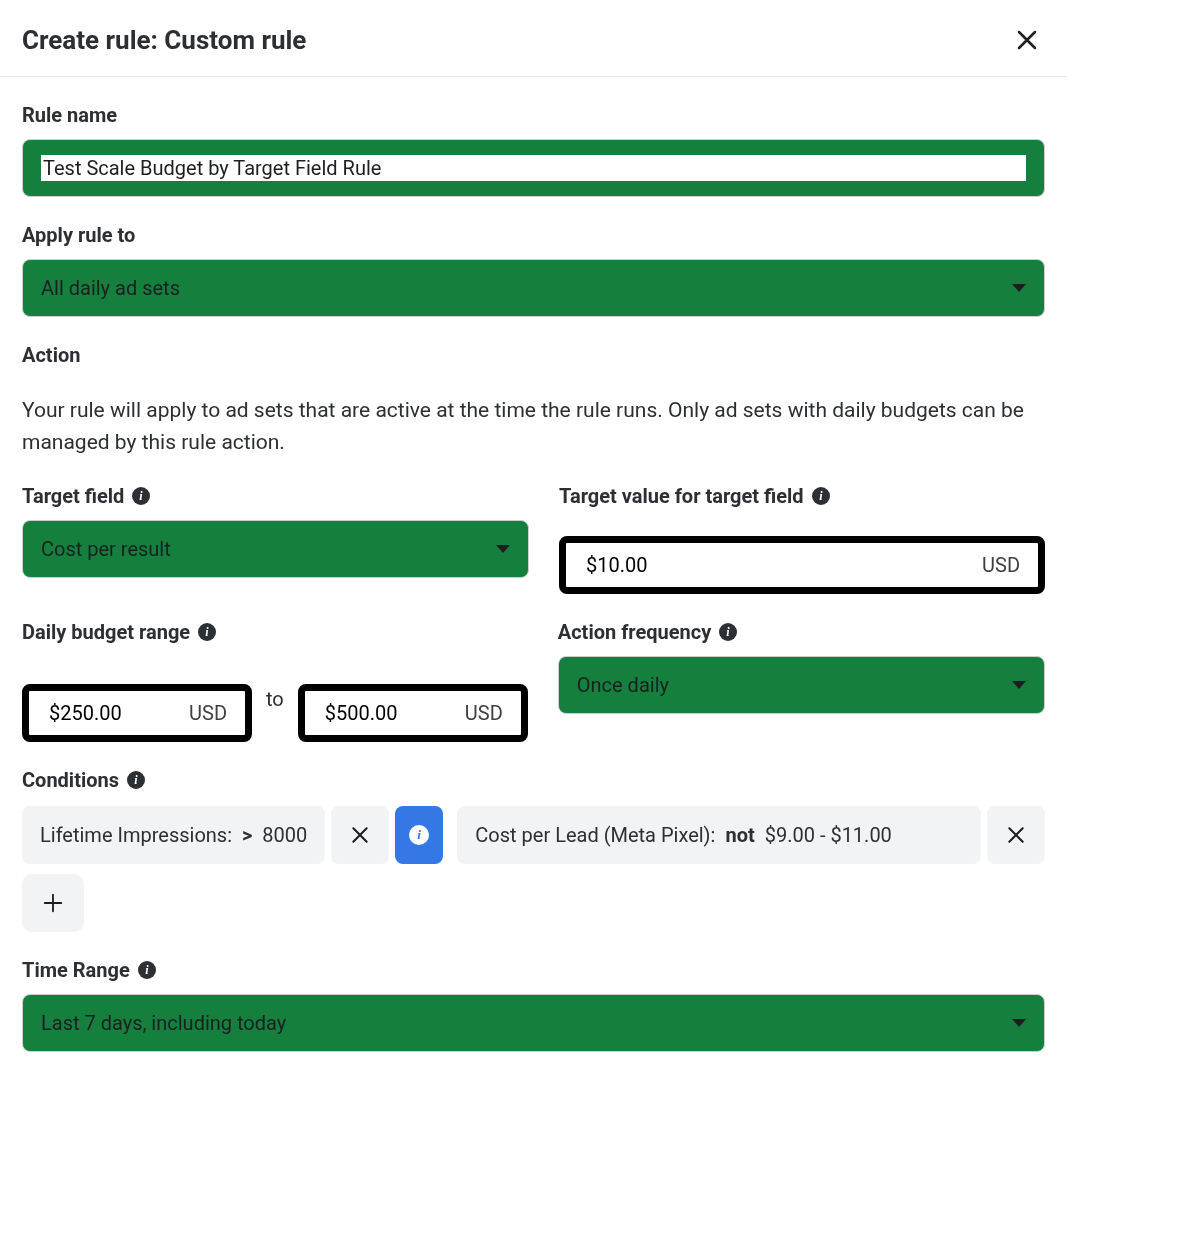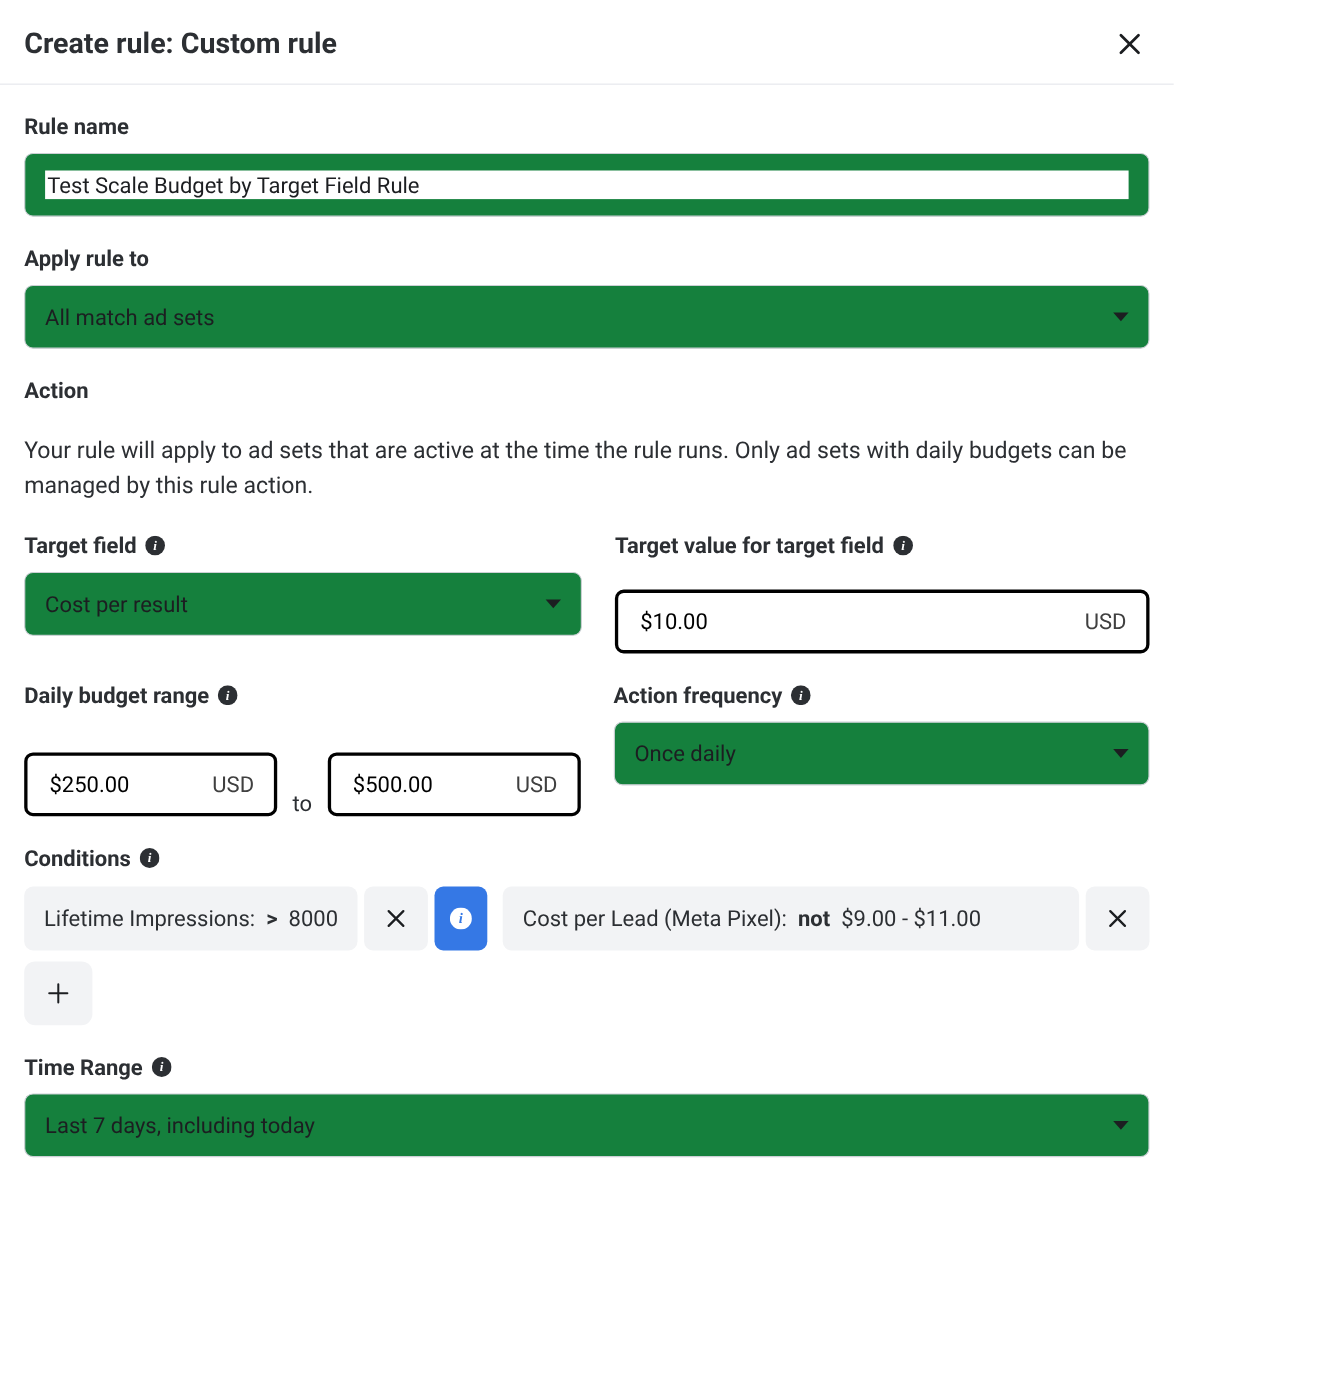--- a/index.html
+++ b/index.html
@@ -80,29 +80,29 @@
     gap: 30px;
     align-items: flex-start;
   }
   .two-col > div { flex: 1; }
   .info-icon {
     width: 18px; height: 18px; display: inline-flex;
   }
   .info-icon svg { width: 18px; height: 18px; }
   .currency-input {
     display: flex; align-items: center; justify-content: space-between;
-    height: 58px; border: 3px solid #000000; border-radius: 8px;
+    height: 58px; border: 7px solid #000000; border-radius: 8px;
     padding: 0 18px; font-size: 20px; background: #fff; margin-top: 28px;
   }
   .currency-input input {
     border: none; outline: none; font-size: 20px; width: 100%; font-family: inherit;
   }
   .currency-suffix { color: #404040; font-size: 20px; margin-left: 12px; }
   .budget-range-row {
-    display: flex; align-items: flex-end; gap: 14px;
+    display: flex; align-items: center; gap: 14px;
   }
   .budget-range-row .currency-input { width: 230px; }
   .to-label { font-size: 20px; color: #2c2f33; }
 
   .subtext {
     font-size: 18px;
     color: #50555a;
     margin-top: 6px;
   }
 
@@ -166,21 +166,21 @@
 
 <div class="content-wrap">
 
   <div class="field-label">Rule name</div>
   <div class="input">
     <input type="text" value="Test Scale Budget by Target Field Rule" style="">
   </div>
 
   <div class="field-label">Apply rule to</div>
   <div class="select">
-    <span>All match ad sets</span>
+    <span>All daily ad sets</span>
     <span class="caret-down"></span>
   </div>
 
   <div class="field-label">Action</div>
 
   <div class="helper-text">Your rule will apply to ad sets that are active at the time the rule runs. Only ad sets with daily budgets can be managed by this rule action.</div>
 
   <div class="two-col">
     <div>
       <div class="field-label">

